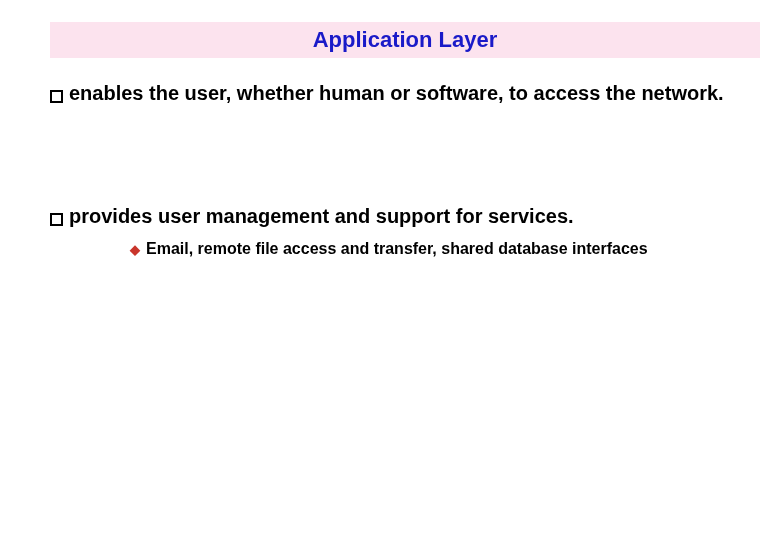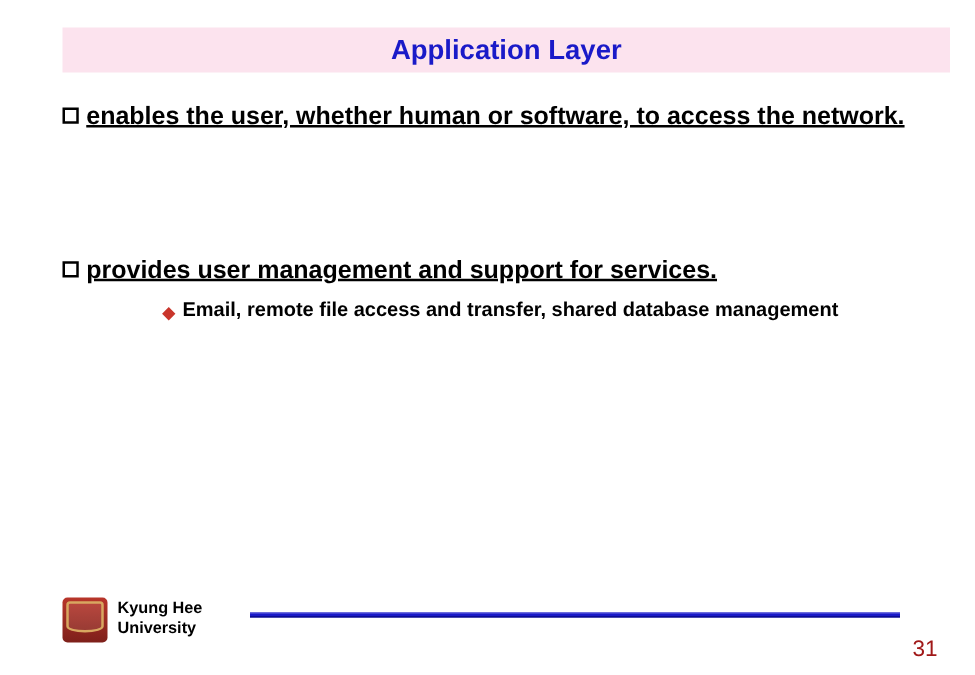--- a/index.html
+++ b/index.html
@@ -21,22 +21,21 @@
 
   .content { position: absolute; left: 50px; right: 28px; top: 80px; }
 
   .point {
     font-weight: bold;
     font-size: 20px;
     color: #000;
     line-height: 1.35;
     margin-bottom: 6px;
     display: flex;
-    align-items: flex-start;
-    text-decoration: underline;
+    align-items: center;
   }
   .point .bullet-box {
     display: inline-block;
     width: 13px; height: 13px;
     border: 2px solid #000;
     margin-top: 6px;
     margin-right: 6px;
     flex: 0 0 auto;
   }
   .point .txt { flex: 1; }
@@ -124,30 +123,19 @@
 
     <div class="spacer"></div>
 
     <div class="point">
       <span class="bullet-box"></span>
       <span class="txt">provides user management and support for services.</span>
     </div>
 
     <div class="sub">
       <span class="sub-bullet">◆</span>
-      <span>Email, remote file access and transfer, shared database management</span>
+      <span>Email, remote file access and transfer, shared database interfaces</span>
     </div>
 
   </div>
 
-  <div class="footer">
-    <div class="logo">
-      <div class="shield"></div>
-    </div>
-    <div class="uni">
-      <span>Kyung Hee</span><br>
-      <span>University</span>
-    </div>
-    <div class="foot-line"></div>
-    <div class="page-num">31</div>
-  </div>
 
 </div>
 
 </body></html>

